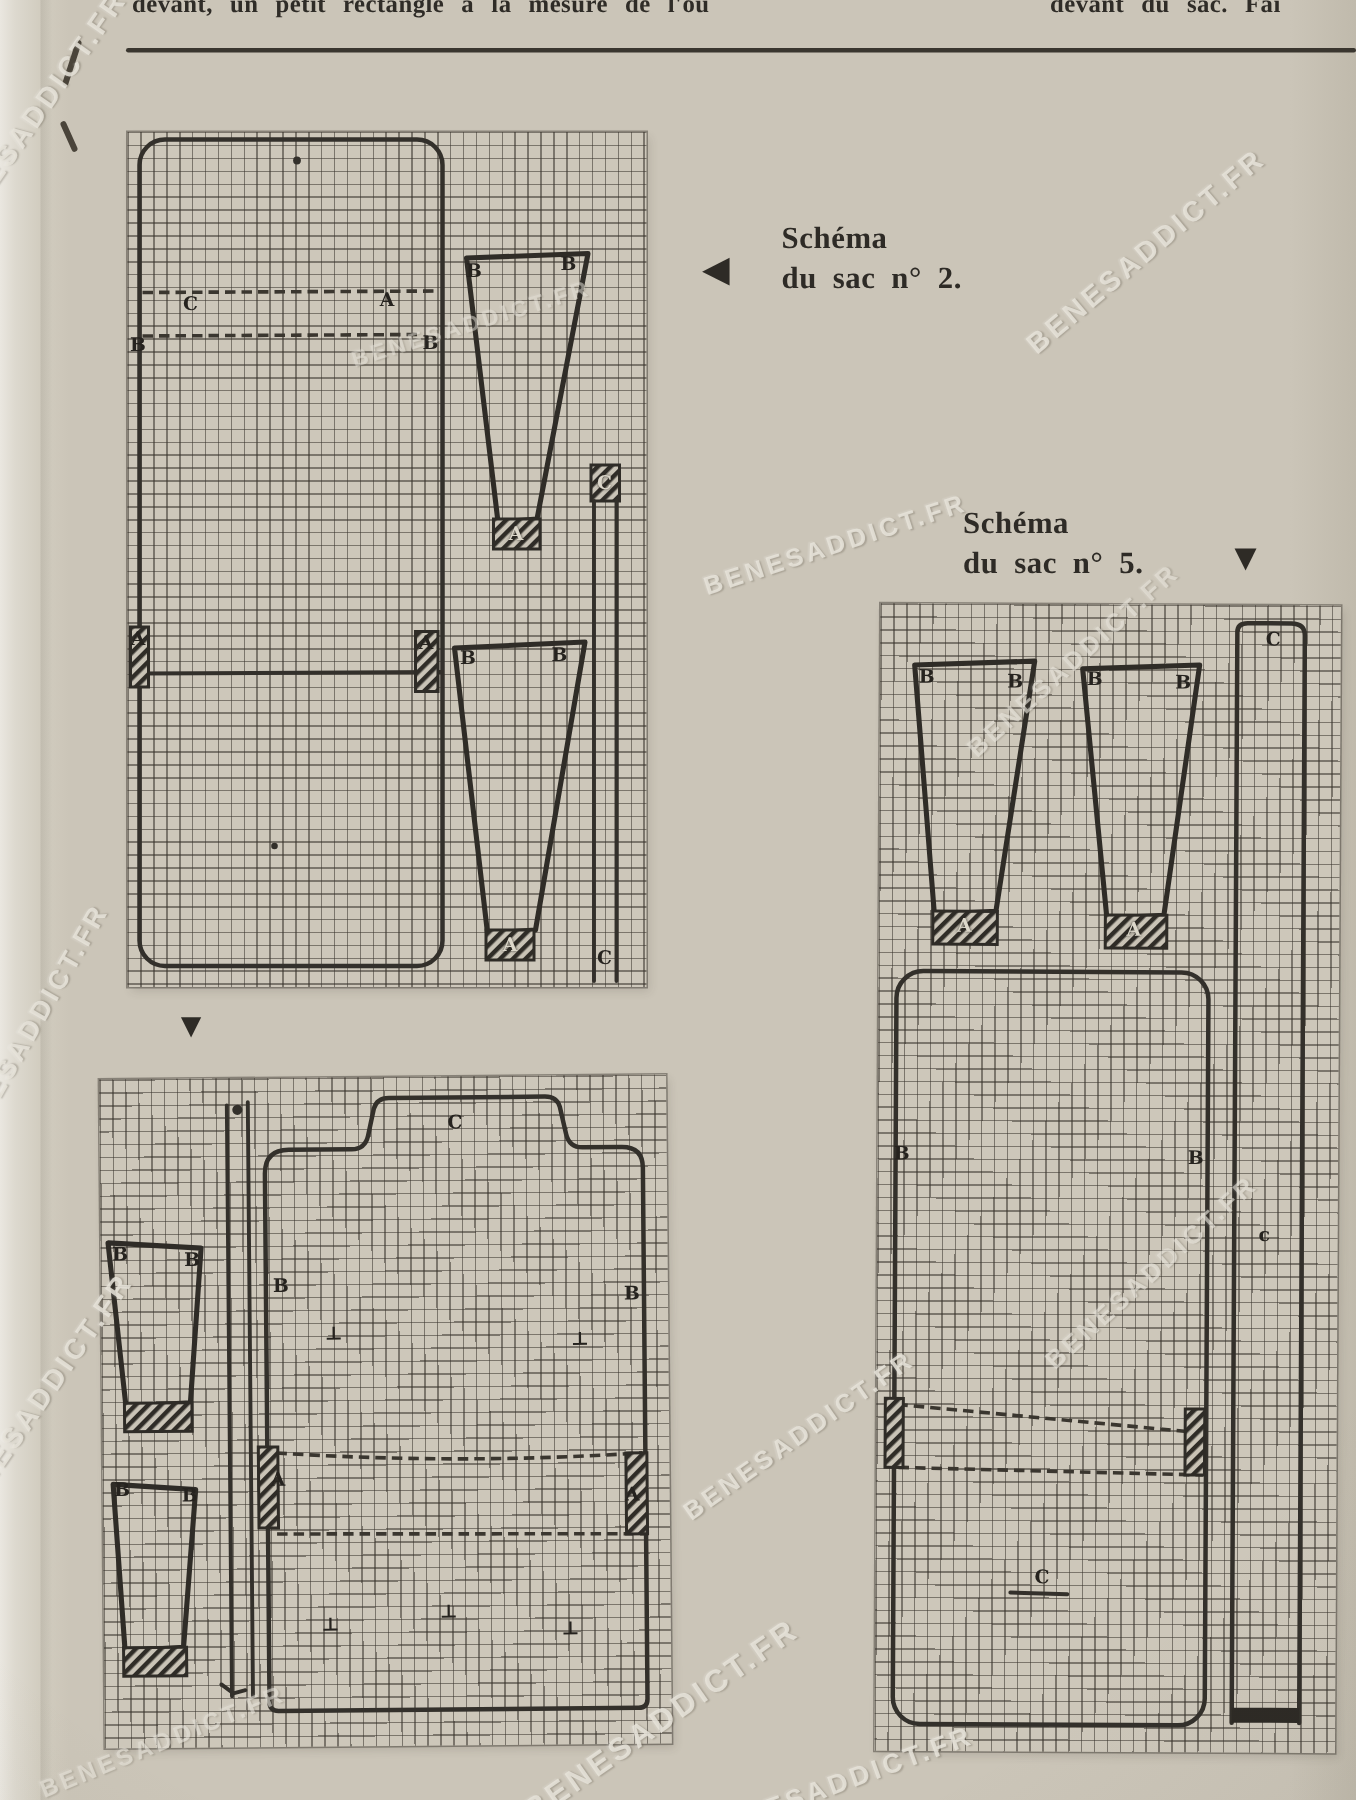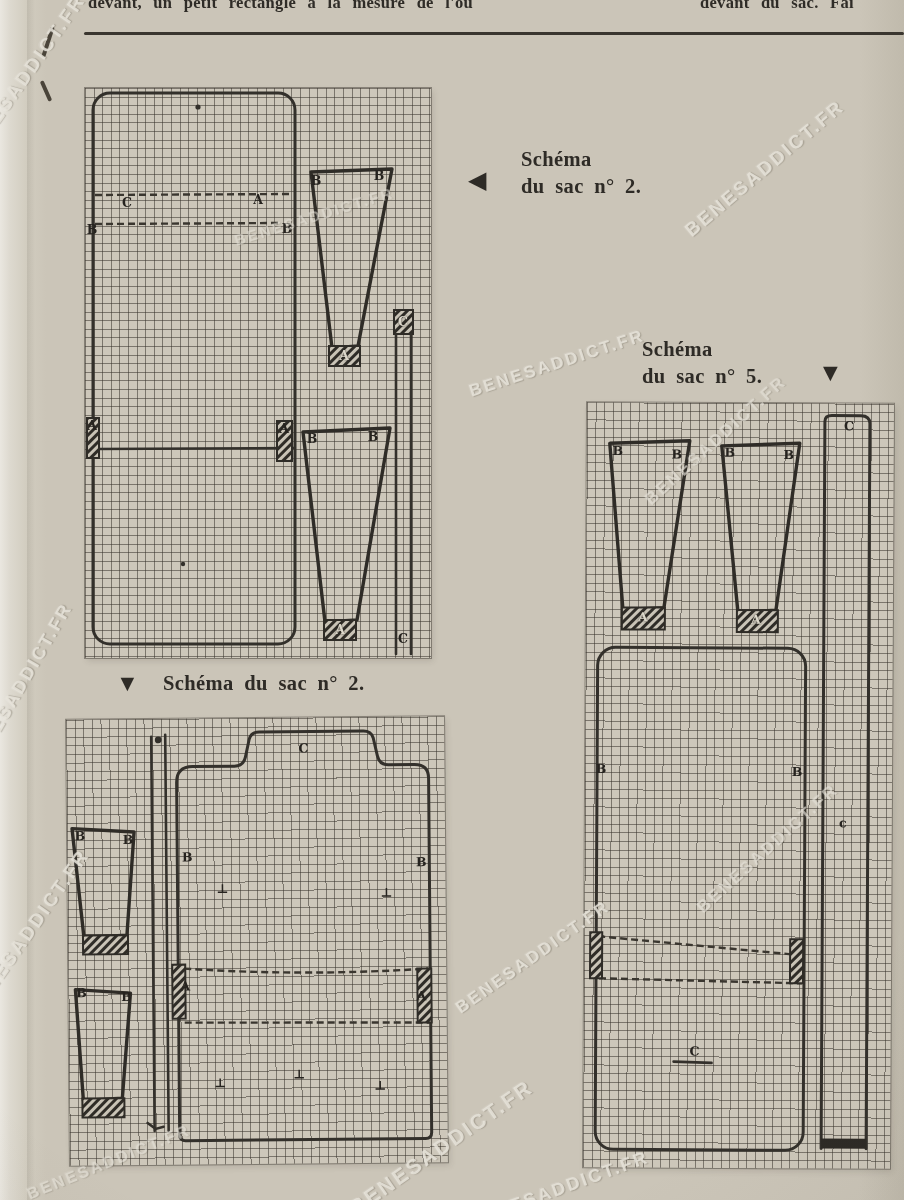--- a/index.html
+++ b/index.html
@@ -65,21 +65,20 @@
     <div>du sac n° 2.</div>
   </div>
 
   <div class="hd" style="left:642px;top:336px">
     <div>Schéma</div>
     <div>du sac n° 5.</div>
   </div>
   <span class="arrow" style="left:818px;top:360px;font-size:25px">▼</span>
 
   <span class="arrow" style="left:116px;top:672px;font-size:23px">▼</span>
-  <div class="hd" style="left:163px;top:670px">Schéma du sac n° 2.</div>
 
   <div class="grid" id="d1" style="left:85px;top:88px;width:346px;height:570px">
     <svg width="346" height="570" viewBox="0 0 346 570">
       <defs>
         <pattern id="ph1" width="6" height="6" patternUnits="userSpaceOnUse" patternTransform="rotate(45)">
           <rect width="6" height="6" fill="#c9c3b6"></rect>
             <line x1="1.5" y1="0" x2="1.5" y2="6" stroke="#2f2c27" stroke-width="3"></line>
         </pattern>
       </defs>
 

